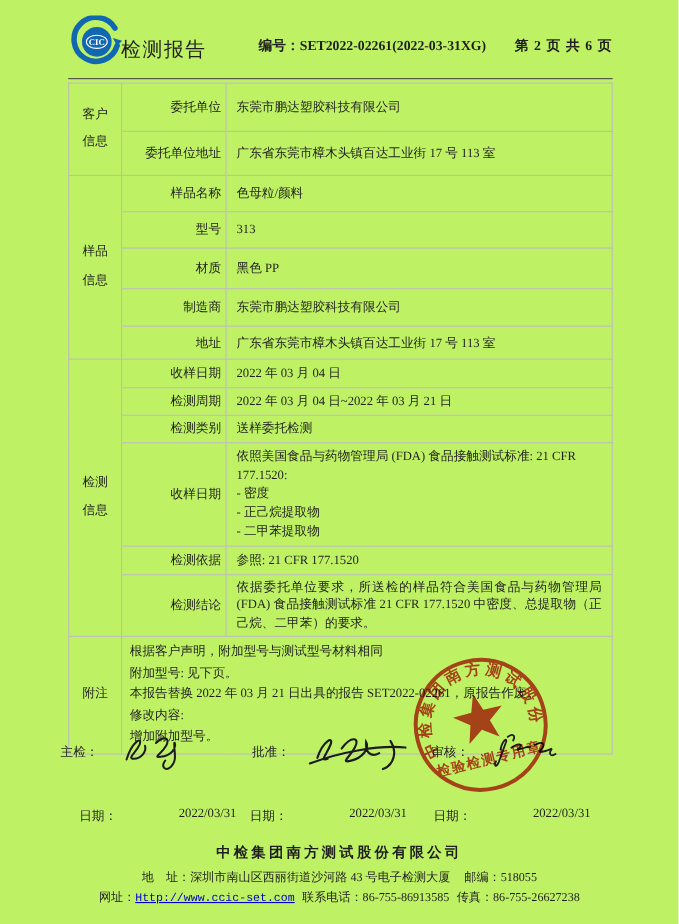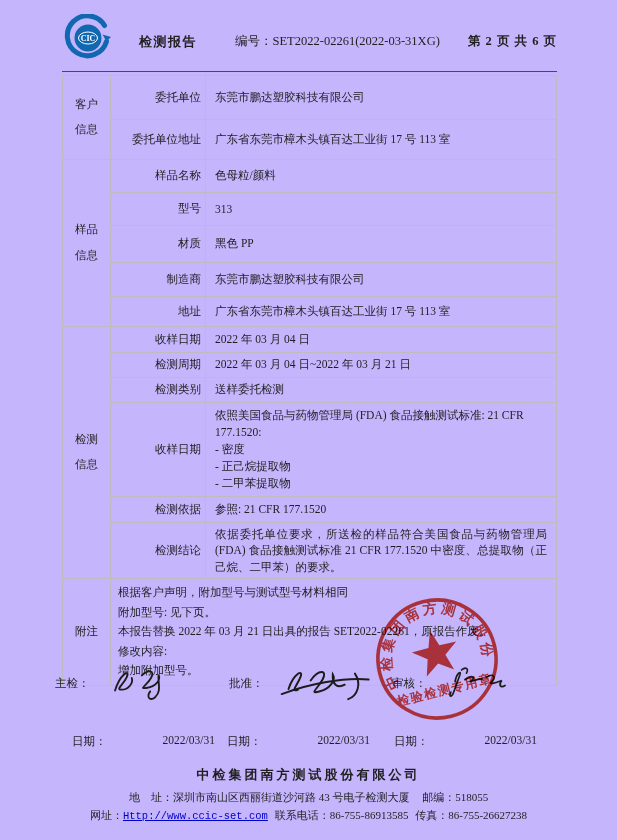--- a/index.html
+++ b/index.html
@@ -1,28 +1,28 @@
 <!DOCTYPE html>
 <html><head>
 <meta charset="utf-8">
 <style>
   * { margin:0; padding:0; box-sizing:border-box; }
   html,body { background:#ffffff; }
   .page {
     position:relative; width:617px; height:840px; margin:0 auto;
-    background:#c4b5fd; overflow:hidden;
+    background:#bef264; overflow:hidden;
     font-family:"Liberation Serif","DejaVu Serif",serif;
     color:#1f1f1f;
   }
 
   
   .hdr { position:absolute; top:12px; left:62px; width:495px; height:56px; }
   .logo-wrap { position:absolute; left:2px; top:2px; width:48px; height:48px; }
-  .hdr-title { position:absolute; left:77px; top:21px; font-size:13px; font-weight:bold; letter-spacing:1.5px; }
-  .hdr-no { position:absolute; left:173px; top:21px; font-size:12.5px; font-weight:normal; }
+  .hdr-title { position:absolute; left:48px; top:21px; font-size:18px; font-weight:normal; letter-spacing:1.5px; }
+  .hdr-no { position:absolute; left:173px; top:21px; font-size:12.5px; font-weight:bold; }
   .hdr-page { position:absolute; right:0; top:21px; font-size:12.5px; font-weight:bold; letter-spacing:1px; }
   .hdr-line { position:absolute; top:71px; left:62px; width:495px; border-top:1.8px solid #4a4a4a; }
 
   
   table.report { position:absolute; top:75px; left:62px; width:495px;
     border-collapse:collapse; table-layout:fixed; font-size:11.5px; }
   table.report td { border:1px solid #bdbdbd; vertical-align:middle; }
   .col-sec { width:48px; } .col-lbl { width:95px; }
   td.sec { text-align:center; }
   .secwrap { width:2.35em; margin:16px auto; line-height:2.2; text-align:center; }

